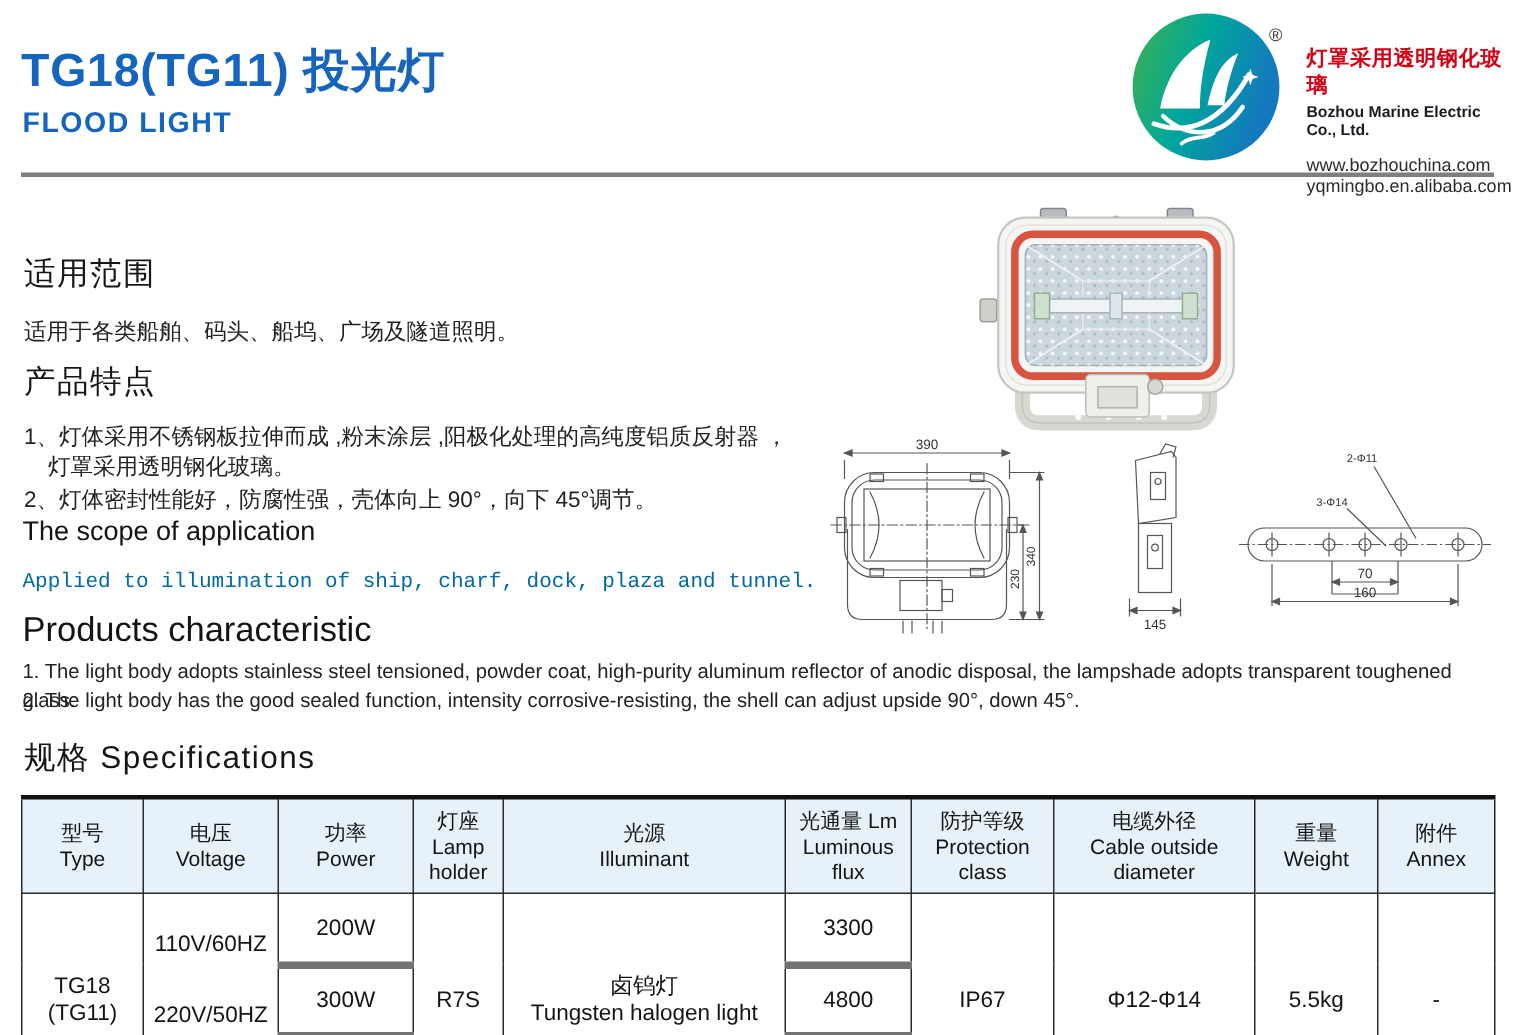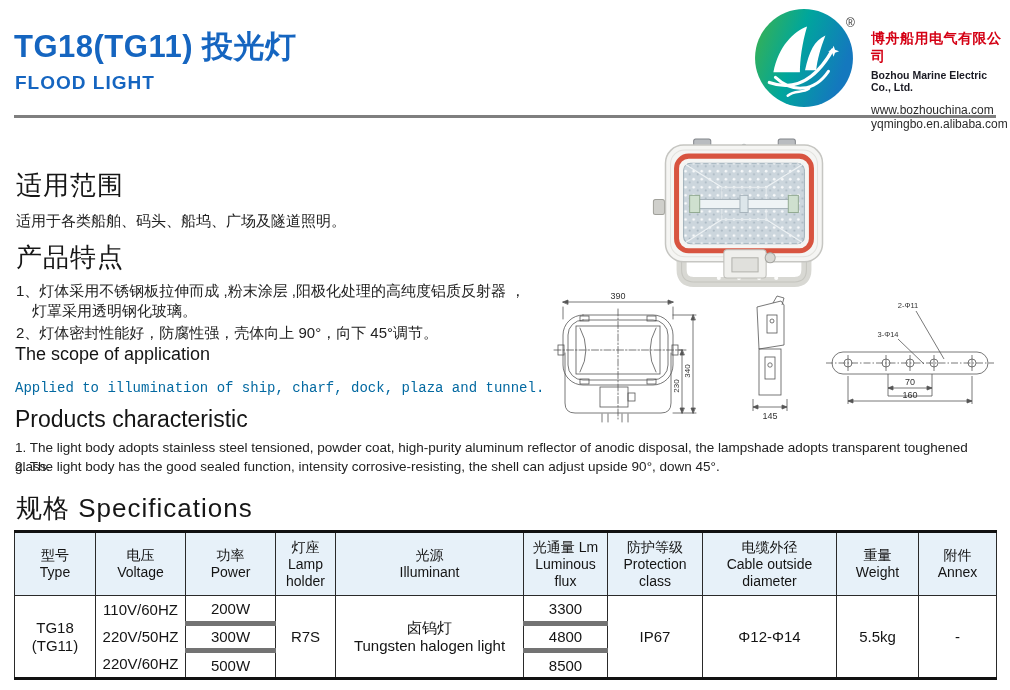--- a/index.html
+++ b/index.html
@@ -11,41 +11,41 @@
   .subtitle { position:absolute; left:15px; top:72px; font-size:19px; font-weight:700; color:#1565c0; letter-spacing:1px; }
   .logo-wrap { position:absolute; left:753px; top:7px; width:102px; height:102px; }
   .reg-mark { position:absolute; left:846px; top:16px; font-size:12px; color:#333; }
   .company-block { position:absolute; left:871px; top:30px; width:135px; }
   .company-cn { font-size:14px; font-weight:700; color:#d40014; letter-spacing:0.5px; }
   .company-en { font-size:10.5px; font-weight:700; color:#1b1b24; margin-top:3px; }
   .company-sites { margin-top:10px; font-size:12px; color:#2b2b2b; line-height:14px; }
   .hdr-divider { position:absolute; left:14px; top:115px; width:982px; height:3px; background:#7f7f7f; }
 
   
-  .h-cn { position:absolute; left:16px; font-size:26px; font-weight:500; color:#161616; letter-spacing:1px; }
+  .h-cn { position:absolute; left:16px; font-size:21px; font-weight:500; color:#161616; letter-spacing:1px; }
   .h-en { position:absolute; left:15px; font-size:18px; font-weight:400; color:#141414; }
   .body-cn { position:absolute; left:16px; font-size:15px; color:#222; }
   .body-en { position:absolute; left:15px; font-size:14px; color:#0369a1;font-family:Liberation Mono, monospace; }
   .small-en { position:absolute; left:15px; font-size:13.5px; color:#222; line-height:19px; width:985px; }
 
   
   .figure { position:absolute; }
   svg text { font-family:"Liberation Sans", sans-serif; fill:#333; }
 
   
   .spec-table-wrap { position:absolute; left:14px; top:530px; width:982px; }
   table.spec { width:100%; border-collapse:collapse; table-layout:fixed;
     border-top:3px solid #111; border-bottom:3px solid #111; }
   table.spec th, table.spec td { border-left:1px solid #2a2a2a; border-right:1px solid #2a2a2a; text-align:center; vertical-align:middle; font-weight:400; }
   table.spec th { background:#e7f1f9; height:64px; font-size:14px; line-height:17px; border-bottom:1px solid #2a2a2a; color:#141414; }
   table.spec td { font-size:15px; color:#141414; }
   table.spec tr.sub { height:27px; }
   td.split { border-top:5px solid #737373; }
   td.nosplit { border-top:none; }
-  .cell-lines div { line-height:27px; }
+  .cell-lines div { line-height:27px;margin-top:20px; }
   .two-line div { line-height:18px; }
 </style>
 </head>
 <body>
 
 <div class="page">
 
   <div class="title">TG18(TG11) 投光灯</div>
   <div class="subtitle">FLOOD LIGHT</div>
 
@@ -63,21 +63,21 @@
       <path d="M51,62 C55,44 60,33 71,28 C66,41 63,52 62,62 Z" fill="#ffffff"></path>
       <path d="M16,74 C38,82 60,74 78,42" stroke="#ffffff" stroke-width="3.2" fill="none" stroke-linecap="round"></path>
       <path d="M22,69 C38,84 60,84 74,63" stroke="#ffffff" stroke-width="3" fill="none" stroke-linecap="round"></path>
       <path d="M34,87 C41,81 48,85 55,80" stroke="#ffffff" stroke-width="2.4" fill="none" stroke-linecap="round"></path>
       <path d="M79,38 l1.4,4 4,1.4 -4,1.4 -1.4,4 -1.4,-4 -4,-1.4 4,-1.4 Z" fill="#ffffff"></path>
     </svg>
   </div>
   <div class="reg-mark">®</div>
 
   <div class="company-block">
-    <div class="company-cn">博舟船用电气有限公司</div>
+    <div class="company-cn">灯罩采用透明钢化玻璃</div>
     <div class="company-en">Bozhou Marine Electric Co., Ltd.</div>
     <div class="company-sites">
       <div>www.bozhouchina.com</div>
       <div>yqmingbo.en.alibaba.com</div>
     </div>
   </div>
 
   <div class="hdr-divider"></div>
 
   <div class="figure" style="left:643px; top:137px;">

